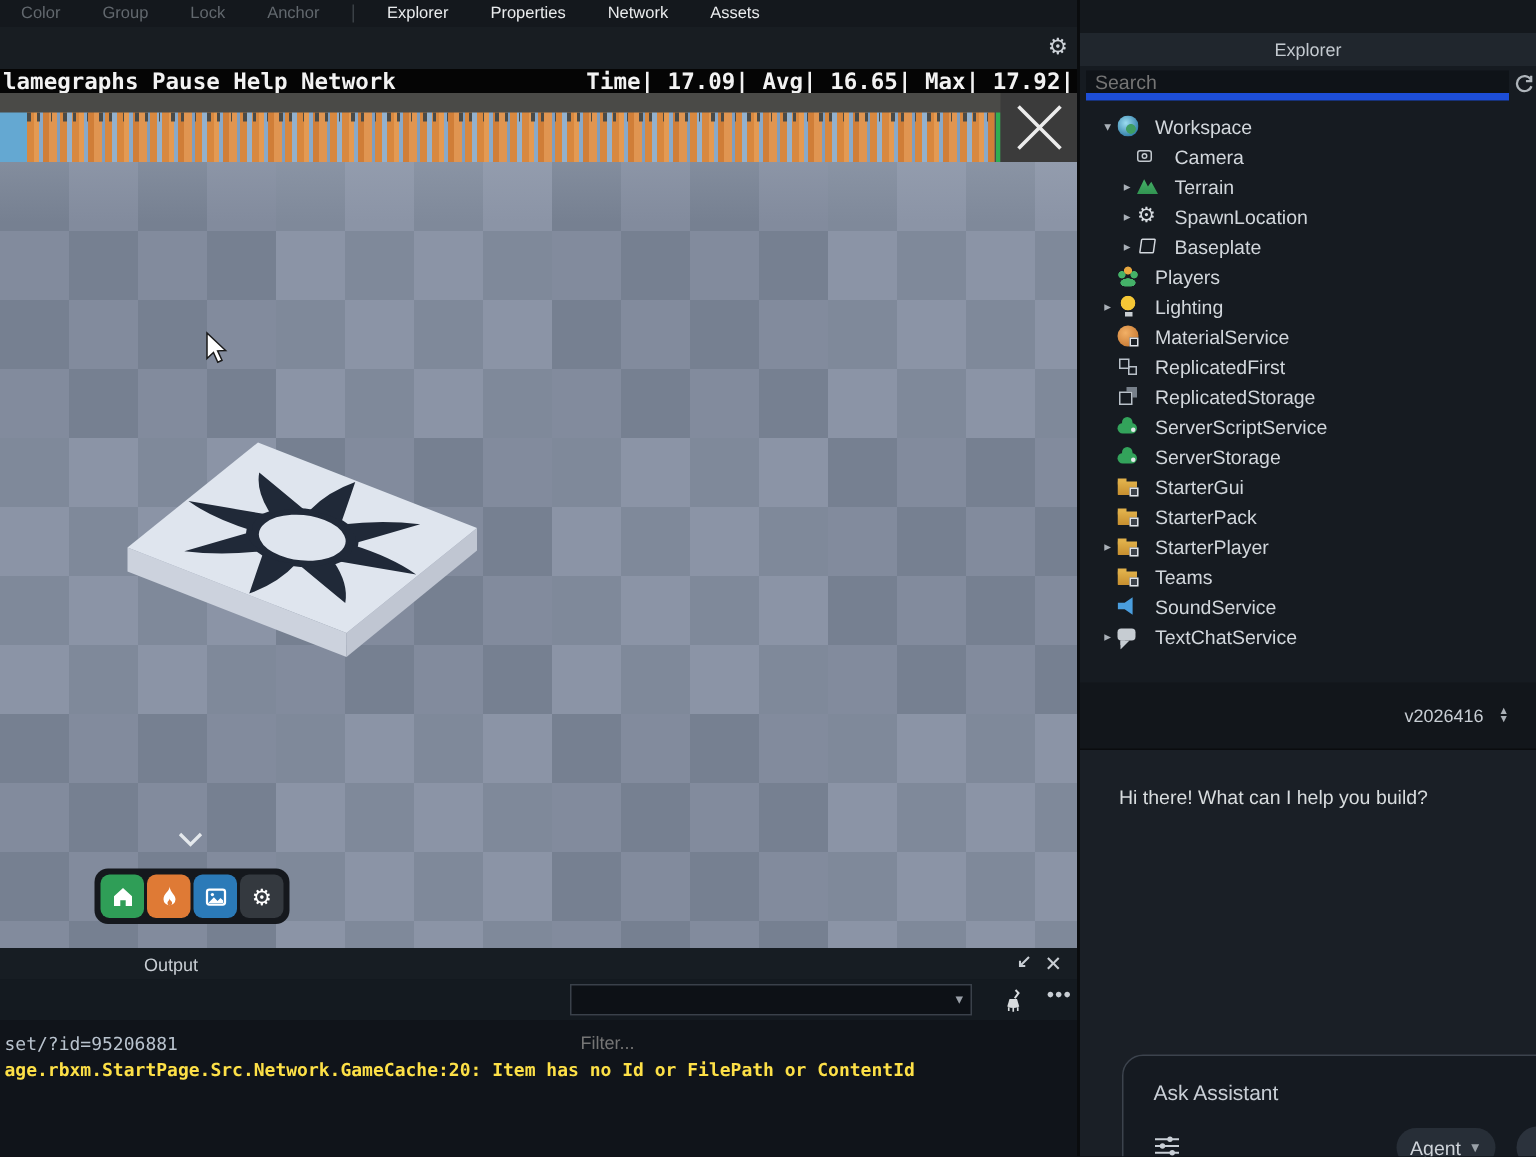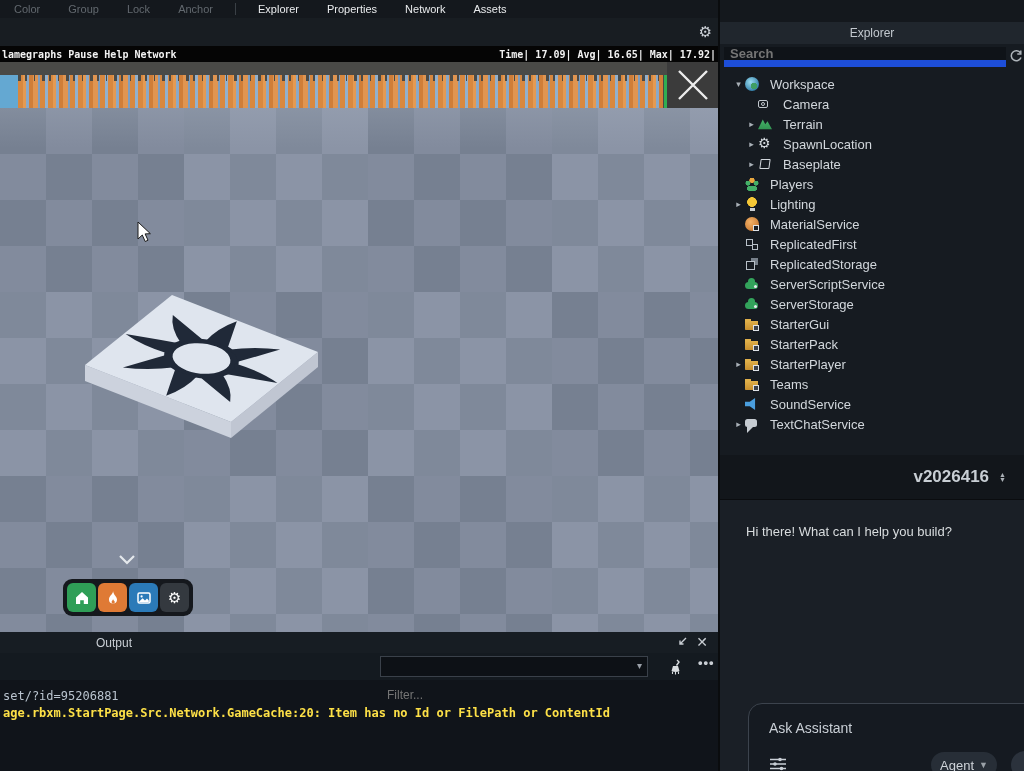--- a/index.html
+++ b/index.html
@@ -12,21 +12,21 @@
   #menu-items{display:flex;align-items:center;gap:0;}
   .menu-item{font-size:11px;color:#e9ebed;padding:0 14px;white-space:nowrap;}
   .menu-item.disabled{color:#62686e;}
   .menu-sep{width:1px;height:12px;background:#3a4046;margin:0 8px;}
   #subbar{left:0;top:18px;width:718px;height:28px;background:#181d22;}
   #subbar-gear{position:absolute;right:6px;top:5px;font-size:15px;color:#cdd2d8;line-height:18px;}
 
   
   #statsbar{left:0;top:46px;width:718px;height:16px;background:#050505;display:flex;
             justify-content:space-between;align-items:center;font-family:"DejaVu Sans Mono",monospace;
-            font-size:10px;font-weight:bold;color:#f2f2f2;padding:0 2px;box-sizing:border-box;}
+            font-size:15px;font-weight:bold;color:#f2f2f2;padding:0 2px;box-sizing:border-box;}
 
   
   #flamegraph{left:0;top:62px;width:718px;height:46px;background:#4a4a47;overflow:hidden;}
   .fg-stripes{position:absolute;left:18px;right:55px;bottom:0;height:33px;
     background:repeating-linear-gradient(90deg,#d8883f 0 5px,#e49a52 5px 8px,#8aa9c8 8px 11px,
       #d07e38 11px 15px,#e09551 15px 20px,#7e9ec0 20px 22px,#d8883f 22px 27px,#93b1cd 27px 30px);}
   .fg-jag{position:absolute;left:18px;right:55px;bottom:27px;height:6px;
     background:repeating-linear-gradient(90deg,#4a4a47 0 3px,transparent 3px 7px,#4a4a47 7px 9px,
       transparent 9px 16px,#4a4a47 16px 17px,transparent 17px 24px);}
   .fg-blue{position:absolute;left:0;bottom:0;width:18px;height:33px;background:#64a8d2;}
@@ -72,22 +72,22 @@
   .out-line.error{color:#fde047;font-weight:bold;}
 
   
   #rightpanel{left:718px;top:0;width:306px;height:771px;background:#161b21;border-left:2px solid #0a0c0e;box-sizing:border-box;}
   #rp-top{position:absolute;left:0;top:0;width:304px;height:22px;background:#14181d;}
   .panel-header{position:absolute;left:0;width:304px;height:22px;background:#20262d;
     display:flex;align-items:center;justify-content:center;font-size:12px;color:#c3c9cf;}
   #exp-header{top:22px;}
   #search-row{position:absolute;left:0;top:44px;width:304px;height:26px;background:#161b21;}
   #search-input{position:absolute;left:4px;top:3px;width:282px;height:20px;background:#0f1318;border:none;
-    border-bottom:7px solid #1d4ed8;color:#c6ccd2;font-size:13px;font-family:"Liberation Sans",sans-serif;
-    outline:none;padding:0 6px;box-sizing:border-box;font-weight:bold;}
+    border-bottom:5px solid #1d4ed8;color:#c6ccd2;font-size:13px;font-family:"Liberation Sans",sans-serif;
+    outline:none;padding:0 6px;box-sizing:border-box;}
   #search-refresh{position:absolute;right:0px;top:5px;width:16px;height:16px;}
 
   
   #explorer-tree{position:absolute;left:0;top:74px;width:304px;height:359px;overflow:hidden;}
   .tree-row{display:flex;align-items:center;height:20px;padding-left:12px;font-size:13px;color:#d2d7dc;}
   .tree-arrow{width:13px;flex:none;font-size:9px;color:#a9b0b7;text-align:center;}
   .tree-label{margin-left:5px;white-space:nowrap;}
   .ic{width:14px;height:14px;position:relative;display:inline-block;flex:none;margin-right:6px;}
   .ic-workspace{border-radius:50%;background:radial-gradient(circle at 64% 64%,#3f9e63 3px,rgba(0,0,0,0) 3.5px),radial-gradient(circle at 40% 36%,#9adcf0,#2e7ba6 78%);}
   .ic-camera::before{content:"";position:absolute;left:0;top:2.5px;width:10px;height:8px;border:1.4px solid #c2c8ce;border-radius:2px;box-sizing:border-box;}
@@ -117,21 +117,21 @@
     {content:"";position:absolute;right:0;bottom:0;width:4px;height:4px;background:#3c424a;border:1px solid #dfe3e8;}
   .ic-soundservice{background:#4a9ede;clip-path:polygon(0 34%,34% 34%,72% 8%,72% 92%,34% 66%,0 66%);}
   .ic-textchatservice::before{content:"";position:absolute;left:0;top:2px;width:12px;height:8px;background:#c6ccd2;border-radius:2.5px;}
   .ic-textchatservice::after{content:"";position:absolute;left:2px;top:10px;border:3px solid rgba(0,0,0,0);border-top-color:#c6ccd2;border-left-color:#c6ccd2;}
 
   
   #assist-header{top:433px;}
   #assist-version{position:absolute;left:0;top:455px;width:304px;height:45px;background:#12161b;
     display:flex;align-items:center;justify-content:flex-end;gap:10px;padding-right:18px;box-sizing:border-box;
     border-bottom:1px solid #0a0c0f;}
-  #assist-version-label{font-size:17px;color:#c8ced4;font-weight:bold;}
+  #assist-version-label{font-size:12px;color:#c8ced4;}
   #version-stepper{display:flex;flex-direction:column;line-height:5px;font-size:7px;color:#aab0b6;}
   #assist-body{position:absolute;left:0;top:500px;width:304px;height:271px;background:#1a1f26;}
   #assist-greeting{position:absolute;left:26px;top:24px;font-size:13px;color:#d8dcde;}
   #ask-card{position:absolute;left:28px;top:203px;width:300px;height:90px;background:#151a21;
     border:1px solid #3c434d;border-radius:14px;box-sizing:border-box;}
   #ask-placeholder{position:absolute;left:20px;top:16px;font-size:14px;color:#c9cfd6;}
   #sliders-icon{position:absolute;left:20px;top:52px;width:18px;height:16px;}
   #agent-pill{position:absolute;left:182px;top:48px;width:66px;height:26px;background:#272e37;border-radius:13px;
     display:flex;align-items:center;justify-content:center;gap:5px;font-size:13px;color:#ced3d9;}
   #agent-chevron{font-size:9px;color:#9aa1a8;}

